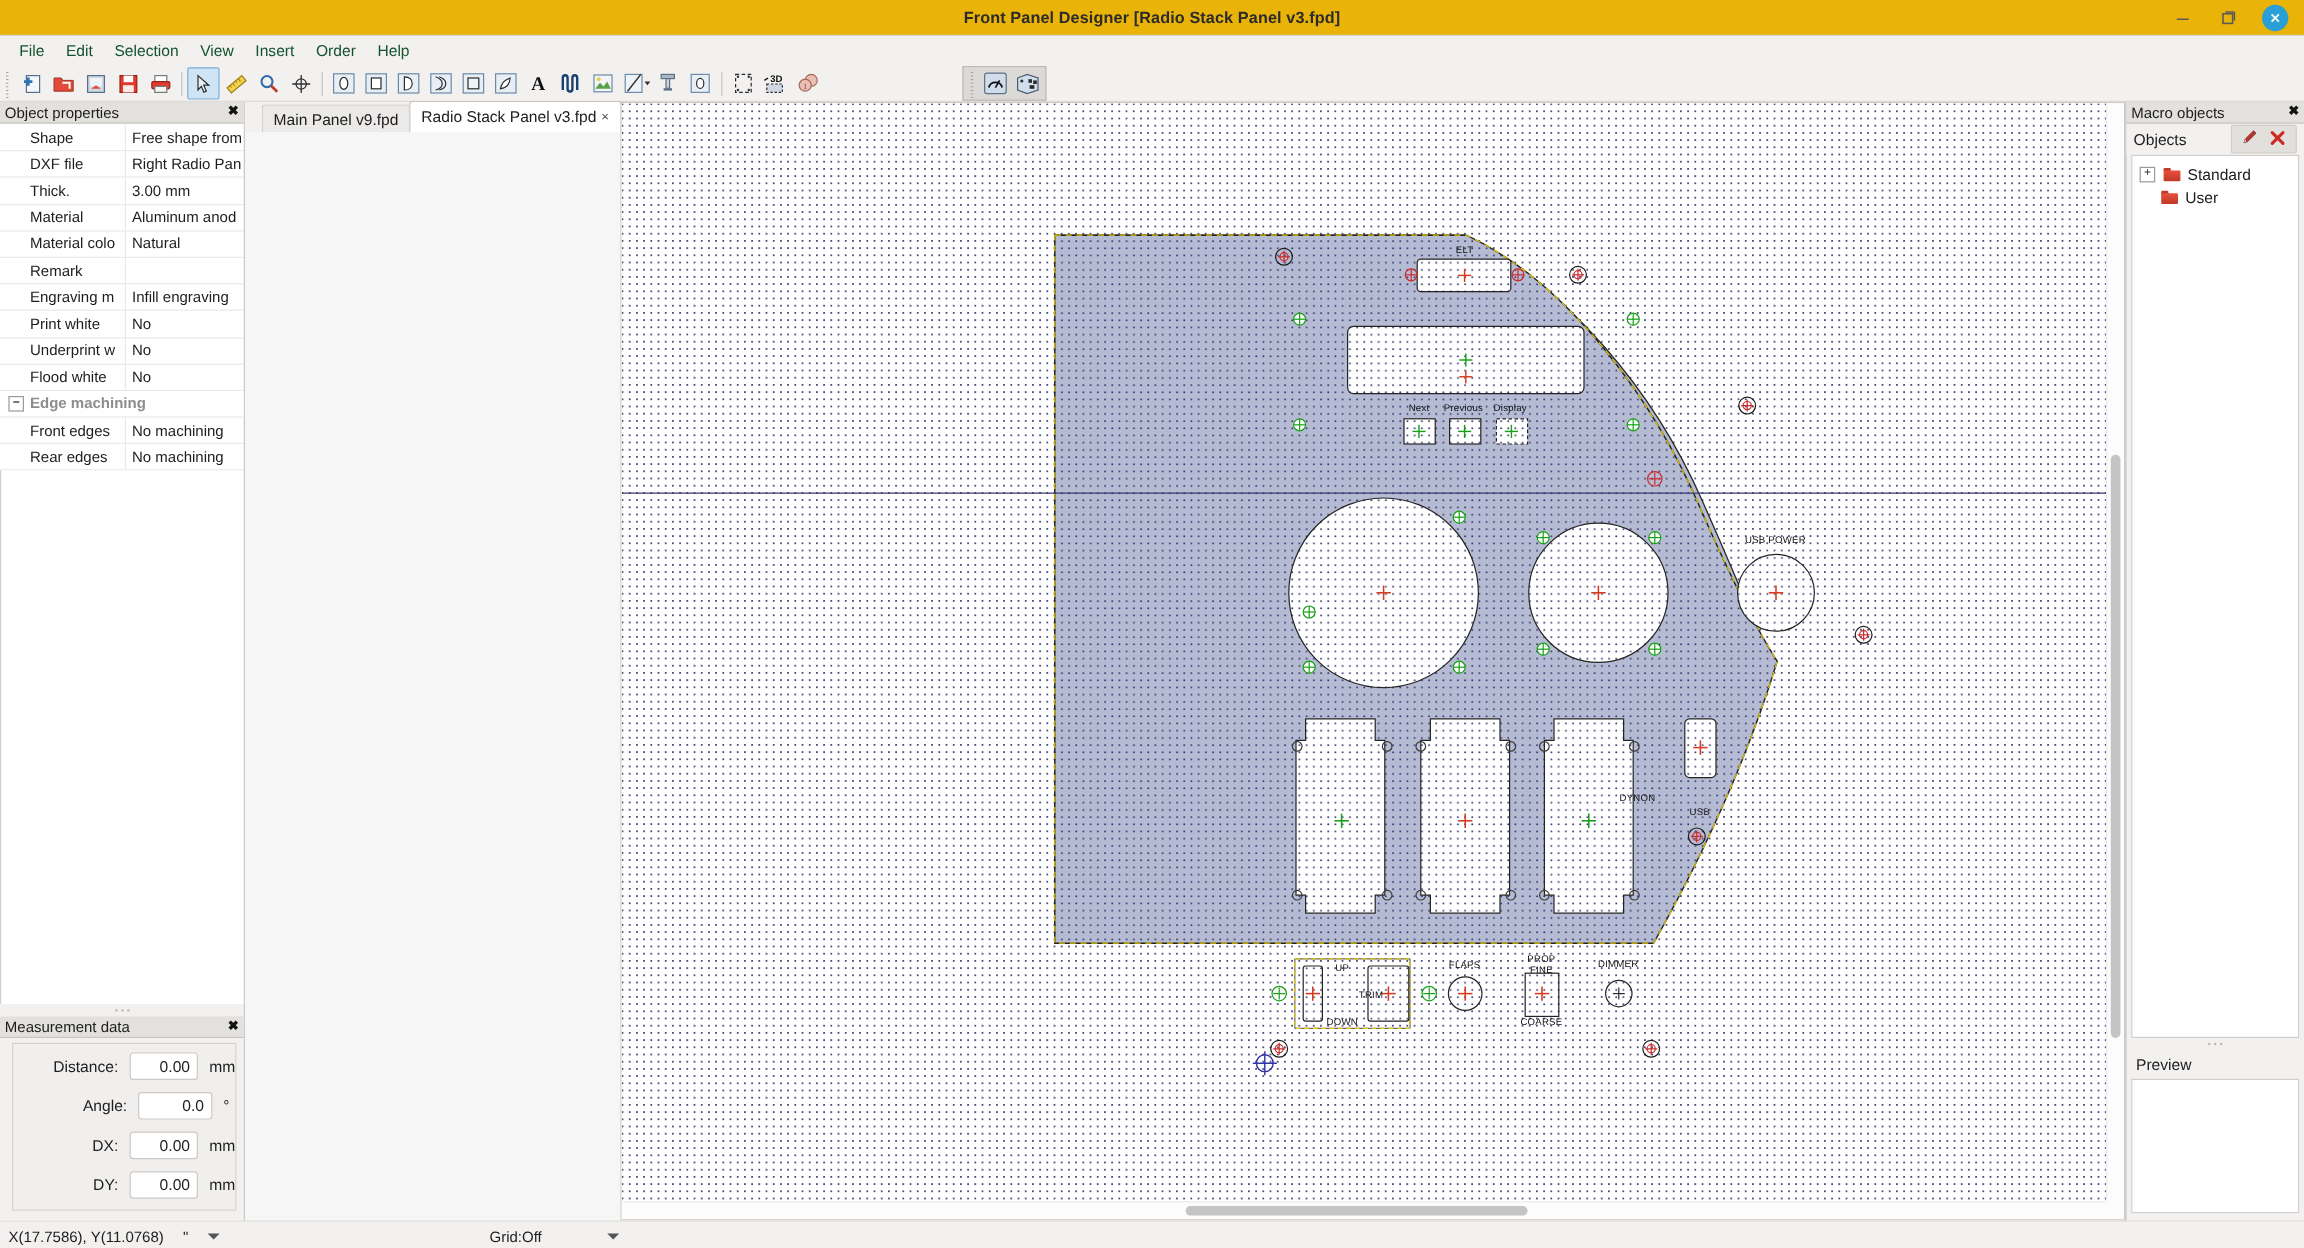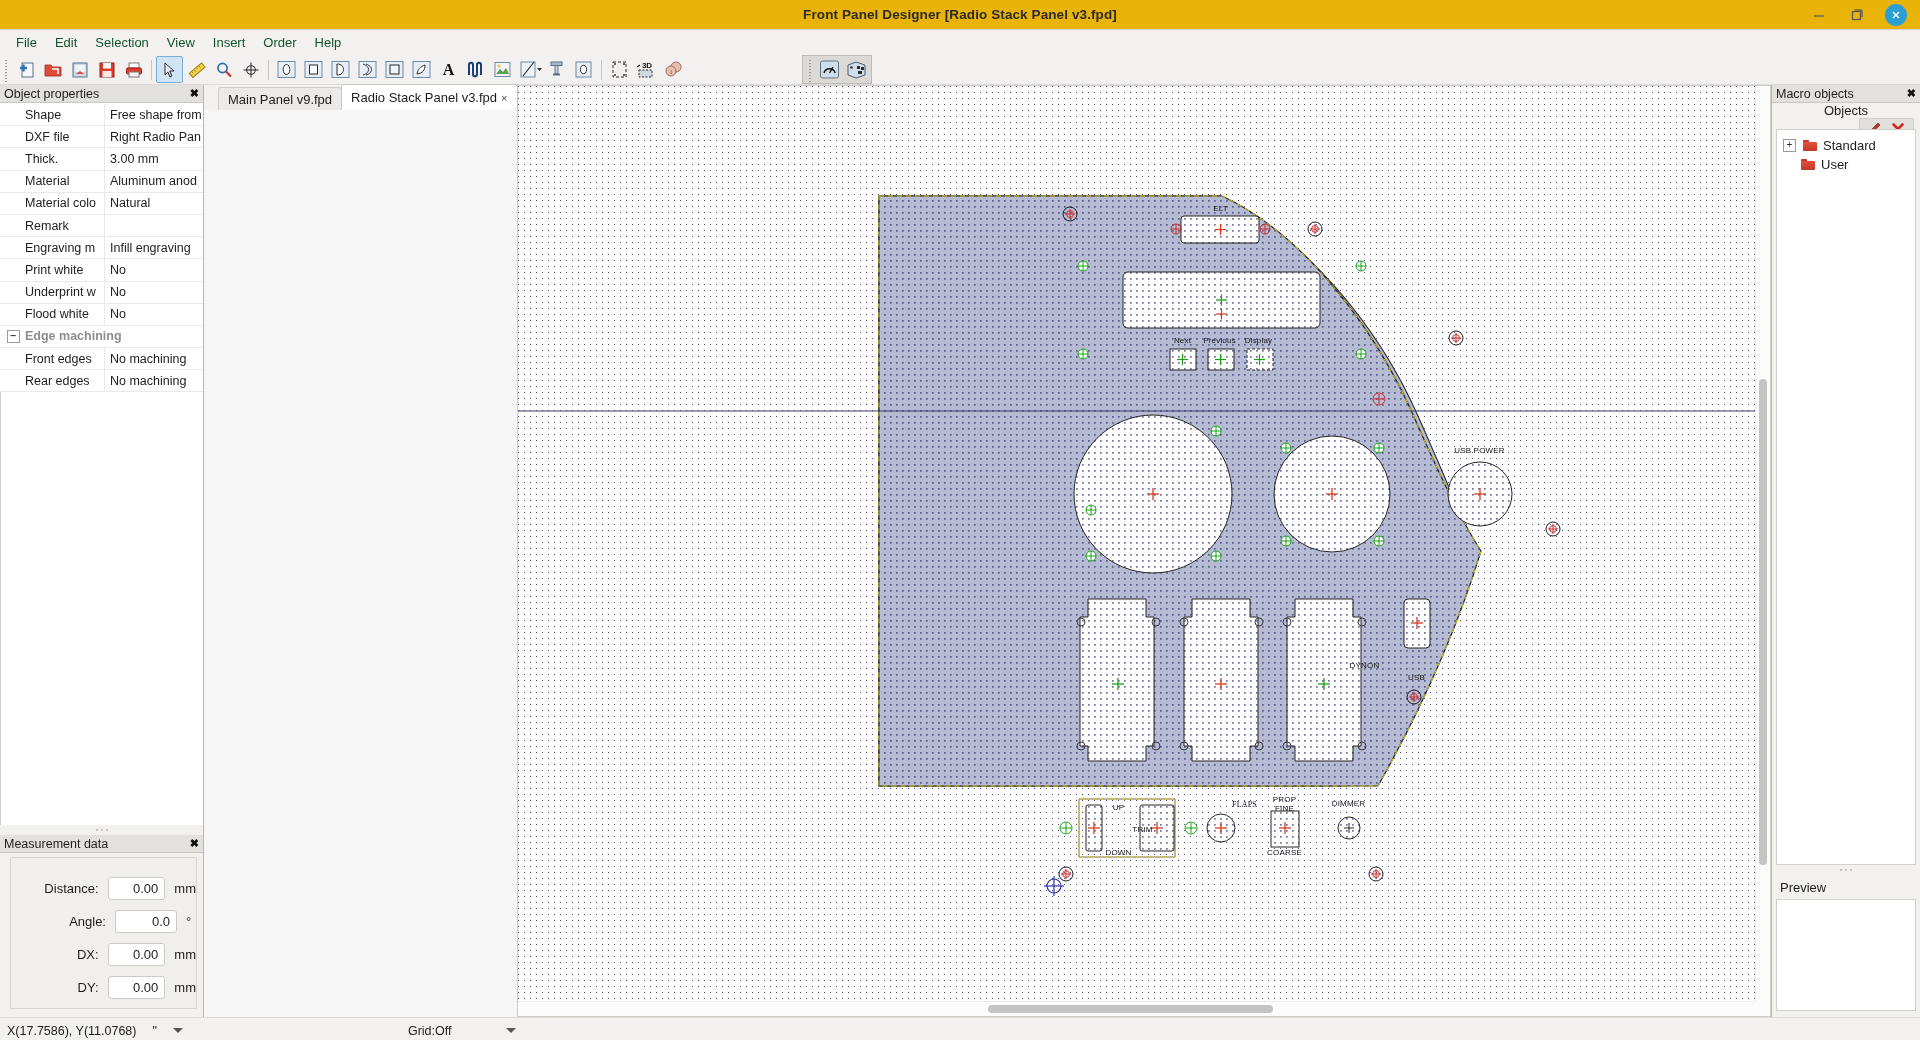--- a/index.html
+++ b/index.html
@@ -48,21 +48,21 @@
   .prow{display:flex;height:21.2px;align-items:center;border-bottom:1px solid #e9e9e9;font-size:12.5px;}
   .prow .pk{width:105px;padding-left:25px;overflow:hidden;white-space:nowrap;color:#1d1d1d;
             border-right:1px solid #e9e9e9;box-sizing:border-box;height:100%;display:flex;align-items:center;}
   .prow .pv{flex:1;padding-left:5px;overflow:hidden;white-space:nowrap;color:#1d1d1d;}
   .prow.grp{background:#fff;}
   .prow.grp .pk{padding-left:7px;color:#8d8d8d;font-weight:bold;width:auto;border-right:none;}
   .expander{width:11px;height:11px;border:1px solid #9a9a9a;background:#fff;display:inline-flex;
             align-items:center;justify-content:center;font-size:10px;line-height:1;color:#333;margin-right:5px;}
   .propfill{flex:1;background:#fff;border-left:1px solid #cfcfcf;}
   #measpanel{background:#f2f1f0;}
-  .measbody{background:#f0efee;border:1px solid #d8d4d0;margin:4px 6px 8px 10px;padding:18px 0 9px 0;}
+  .measbody{background:#f0efee;border:1px solid #d8d4d0;margin:4px 6px 8px 10px;padding:6px 0 9px 0;}
   .mrow{display:flex;align-items:center;margin:0 0 9px 0;height:24px;}
   .mrow:last-child{margin-bottom:0;}
   .mlabel{width:95px;text-align:right;padding-right:9px;font-size:13px;}
   .mfield{width:62px;height:23px;background:#fff;border:1px solid #cdc9c5;border-radius:3px;
           display:flex;align-items:center;justify-content:flex-end;padding-right:6px;font-size:13px;box-sizing:border-box;}
   .munit{padding-left:9px;font-size:13px;}
   
   #center{flex:1;display:flex;flex-direction:row;background:#f6f6f6;min-width:0;}
   #tabstrip{height:25px;background:#f2f1f0;display:flex;align-items:flex-end;padding-left:14px;}
   .dtab{height:22px;display:flex;align-items:center;padding:0 9px;font-size:13px;
@@ -74,21 +74,21 @@
   #dotgrid{position:absolute;inset:0;
     background-image:radial-gradient(circle at 0.7px 0.7px,#2f2f6b 0.7px,transparent 0.8px);
     background-size:6px 6px;opacity:.85;}
   #vscroll{position:absolute;right:0;top:0;bottom:14px;width:14px;background:#fcfcfc;border-left:1px solid #ececec;}
   #vthumb{position:absolute;left:3px;width:8px;top:32%;height:53%;background:#c4c4c4;border-radius:5px;}
   #hscroll{position:absolute;left:0;right:14px;bottom:0;height:14px;background:#fcfcfc;border-top:1px solid #ececec;}
   #hthumb{position:absolute;top:3px;height:8px;left:38%;width:23%;background:#c4c4c4;border-radius:5px;}
   #corner{position:absolute;right:0;bottom:0;width:14px;height:14px;background:#fcfcfc;}
   
   #rightdock{width:148px;background:#f2f1f0;border-left:1px solid #b9b5b1;display:flex;flex-direction:column;}
-  .objbar{display:flex;align-items:center;height:26px;padding:0 6px;background:#f2f1f0;flex-direction:column;}
+  .objbar{display:flex;align-items:center;height:26px;padding:0 6px;background:#f2f1f0;}
   .objbar .olabel{font-size:13px;}
   .objtools{margin-left:auto;display:flex;align-items:center;gap:8px;background:#e2e0dd;
             border:1px solid #d0ccc8;border-radius:2px;padding:2px 8px;}
   .treebox{flex:1;background:#fff;border:1px solid #d2cecb;margin:0 4px;padding:6px 0 0 0;}
   .tnode{display:flex;align-items:center;height:19px;font-size:13px;padding-left:6px;}
   .tnode .texp{width:11px;height:11px;border:1px solid #9a9a9a;background:#fff;font-size:10px;line-height:9px;
                text-align:center;margin-right:7px;color:#333;}
   .tnode .tspacer{width:18px;}
   .folder{width:14px;height:11px;margin-right:6px;position:relative;flex:0 0 auto;}
   .folder:before{content:"";position:absolute;left:0;top:0;width:6px;height:3px;background:#c0392b;border-radius:1px 1px 0 0;}
@@ -821,21 +821,21 @@
             <div class="plabel" style="left: 703px; top: 122px; transform: translate(-50%, -50%);">ELT</div>
             <div class="plabel" style="left: 665px; top: 254px; transform: translate(-50%, -50%);">Next</div>
             <div class="plabel" style="left: 702px; top: 254px; transform: translate(-50%, -50%);">Previous</div>
             <div class="plabel" style="left: 741px; top: 254px; transform: translate(-50%, -50%);">Display</div>
             <div class="plabel" style="left: 962px; top: 364px; transform: translate(-50%, -50%);">USB POWER</div>
             <div class="plabel" style="left: 847px; top: 579px; transform: translate(-50%, -50%);">DYNON</div>
             <div class="plabel" style="left: 899px; top: 591px; transform: translate(-50%, -50%);">USB</div>
             <div class="plabel" style="left: 601px; top: 721px; transform: translate(-50%, -50%);">UP</div>
             <div class="plabel" style="left: 625px; top: 743px; transform: translate(-50%, -50%);">TRIM</div>
             <div class="plabel" style="left: 601px; top: 766px; transform: translate(-50%, -50%);">DOWN</div>
-            <div class="plabel" style="left: 727px; top: 718px; transform: translate(-50%, -50%); font-family: Liberation Serif, serif;">FLAPS</div>
+            <div class="plabel" style="left: 703px; top: 718px; transform: translate(-50%, -50%);">FLAPS</div>
             <div class="plabel" style="left: 767px; top: 713px; transform: translate(-50%, -50%);">PROP</div>
             <div class="plabel" style="left: 767px; top: 722px; transform: translate(-50%, -50%);">FINE</div>
             <div class="plabel" style="left: 767px; top: 766px; transform: translate(-50%, -50%);">COARSE</div>
             <div class="plabel" style="left: 831px; top: 717px; transform: translate(-50%, -50%);">DIMMER</div>
           </div>
       </div>
 
       <div id="vscroll">
         <div id="vthumb"></div>
       </div>

